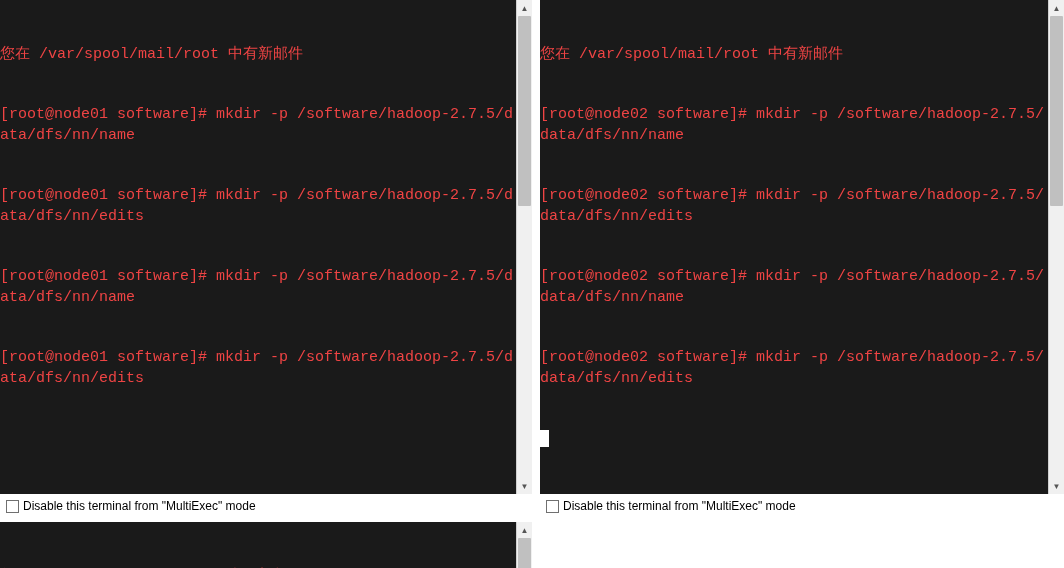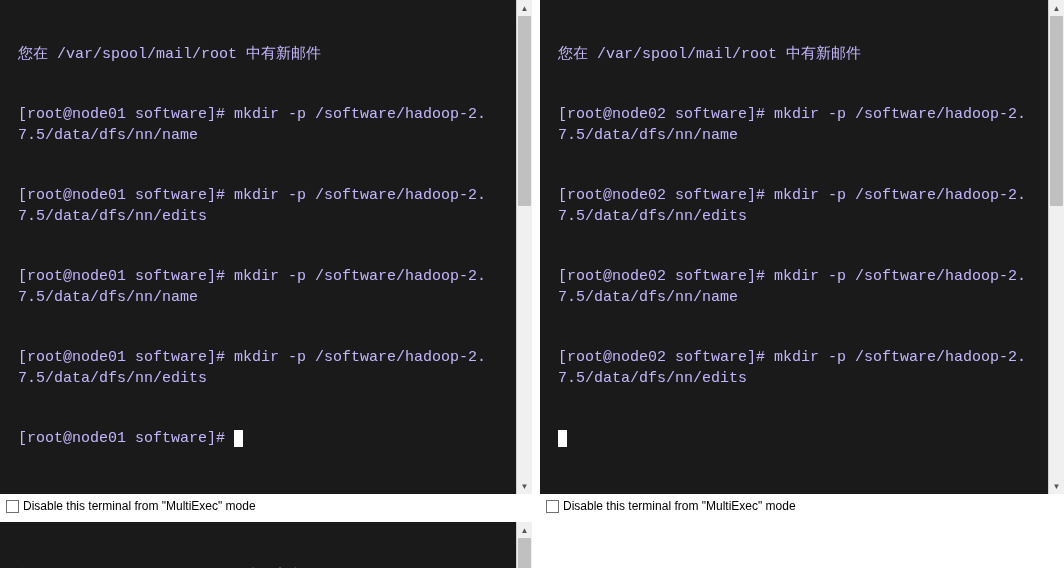--- a/index.html
+++ b/index.html
@@ -16,25 +16,25 @@
       grid-template-columns: 1fr 1fr;
       grid-template-rows: 1fr auto 1fr auto;
       gap: 0;
     }
     .pane {
       display: flex;
       position: relative;
     }
     .terminal {
       background: #1a1a1a;
-      color: #c4b5fd;
+      color: #ef4444;
       font-family: 'Consolas', 'Courier New', monospace;
       font-size: 15px;
       line-height: 1.35;
-      padding: 4px 18px;
+      padding: 4px 0;
       flex: 1;
       overflow: hidden;
       white-space: pre-wrap;
       word-break: break-all;
     }
     .scrollbar {
       width: 16px;
       background: #f0f0f0;
       position: relative;
       border-left: 1px solid #d0d0d0;
@@ -101,21 +101,20 @@
 </head>
 <body>
 
 <div class="pane" id="pane-tl">
   <div class="terminal">
     <span class="term-line">您在 /var/spool/mail/root 中有新邮件</span>
     <span class="term-line">[root@node01 software]# mkdir -p /software/hadoop-2.7.5/data/dfs/nn/name</span>
     <span class="term-line">[root@node01 software]# mkdir -p /software/hadoop-2.7.5/data/dfs/nn/edits</span>
     <span class="term-line">[root@node01 software]# mkdir -p /software/hadoop-2.7.5/data/dfs/nn/name</span>
     <span class="term-line">[root@node01 software]# mkdir -p /software/hadoop-2.7.5/data/dfs/nn/edits</span>
-    <span class="term-line"><span>[root@node01 software]# </span><span class="cursor"></span></span>
   </div>
   <div class="scrollbar">
     <div class="scrollbar-arrow up">▲</div>
     <div class="scrollbar-thumb" style="top:16px;height:190px;"></div>
     <div class="scrollbar-arrow down">▼</div>
   </div>
 </div>
 
 <div class="pane" id="pane-tr">
   <div class="terminal">

